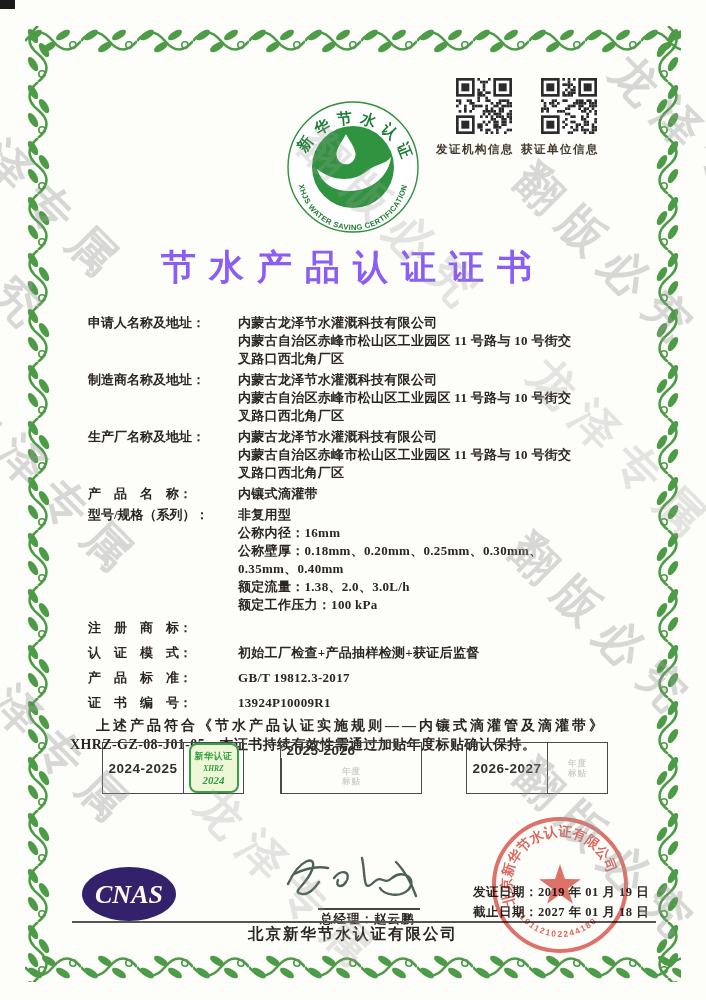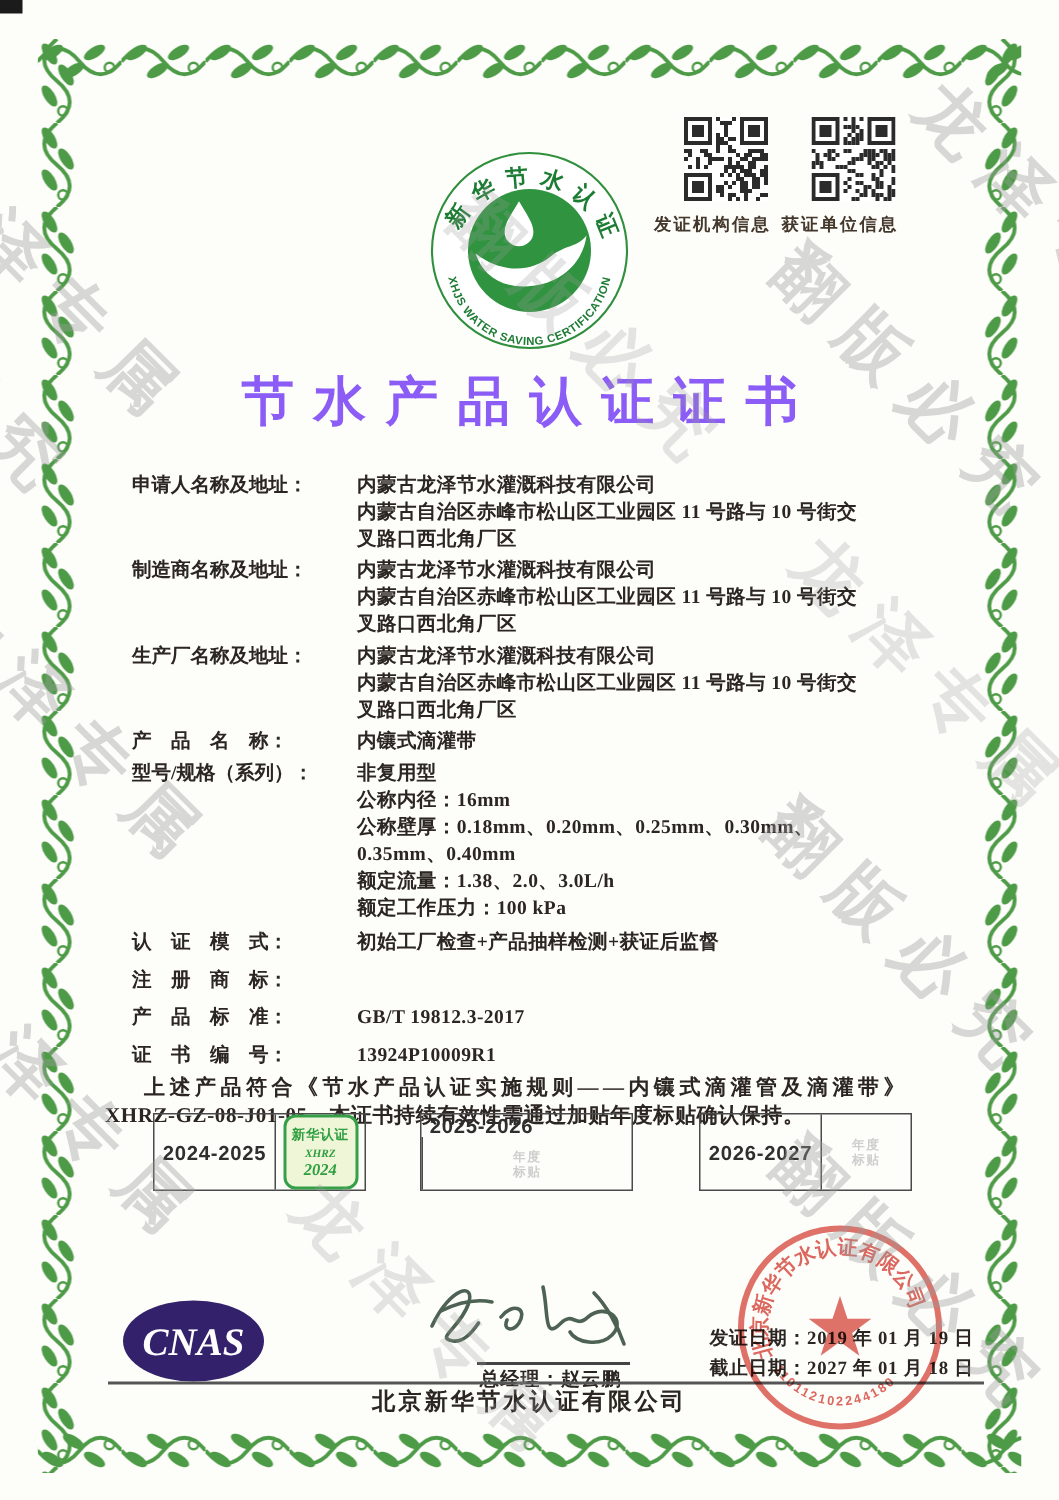--- a/index.html
+++ b/index.html
@@ -428,29 +428,29 @@
       <div class="fvalue">
         <div>非复用型</div>
         <div>公称内径：16mm</div>
         <div>公称壁厚：0.18mm、0.20mm、0.25mm、0.30mm、</div>
         <div>0.35mm、0.40mm</div>
         <div>额定流量：1.38、2.0、3.0L/h</div>
         <div>额定工作压力：100 kPa</div>
       </div>
     </div>
     <div class="frow sp">
+      <div class="flabel">注　册　商　标：</div>
+      <div class="fvalue">
+          <div></div>
+        </div>
+    </div>
+    <div class="frow sp">
       <div class="flabel">认　证　模　式：</div>
       <div class="fvalue">
           <div>初始工厂检查+产品抽样检测+获证后监督</div>
-        </div>
-    </div>
-    <div class="frow sp">
-      <div class="flabel">注　册　商　标：</div>
-      <div class="fvalue">
-          <div></div>
         </div>
     </div>
     <div class="frow sp">
       <div class="flabel">产　品　标　准：</div>
       <div class="fvalue">
           <div>GB/T 19812.3-2017</div>
         </div>
     </div>
     <div class="frow sp">
       <div class="flabel">证　书　编　号：</div>

